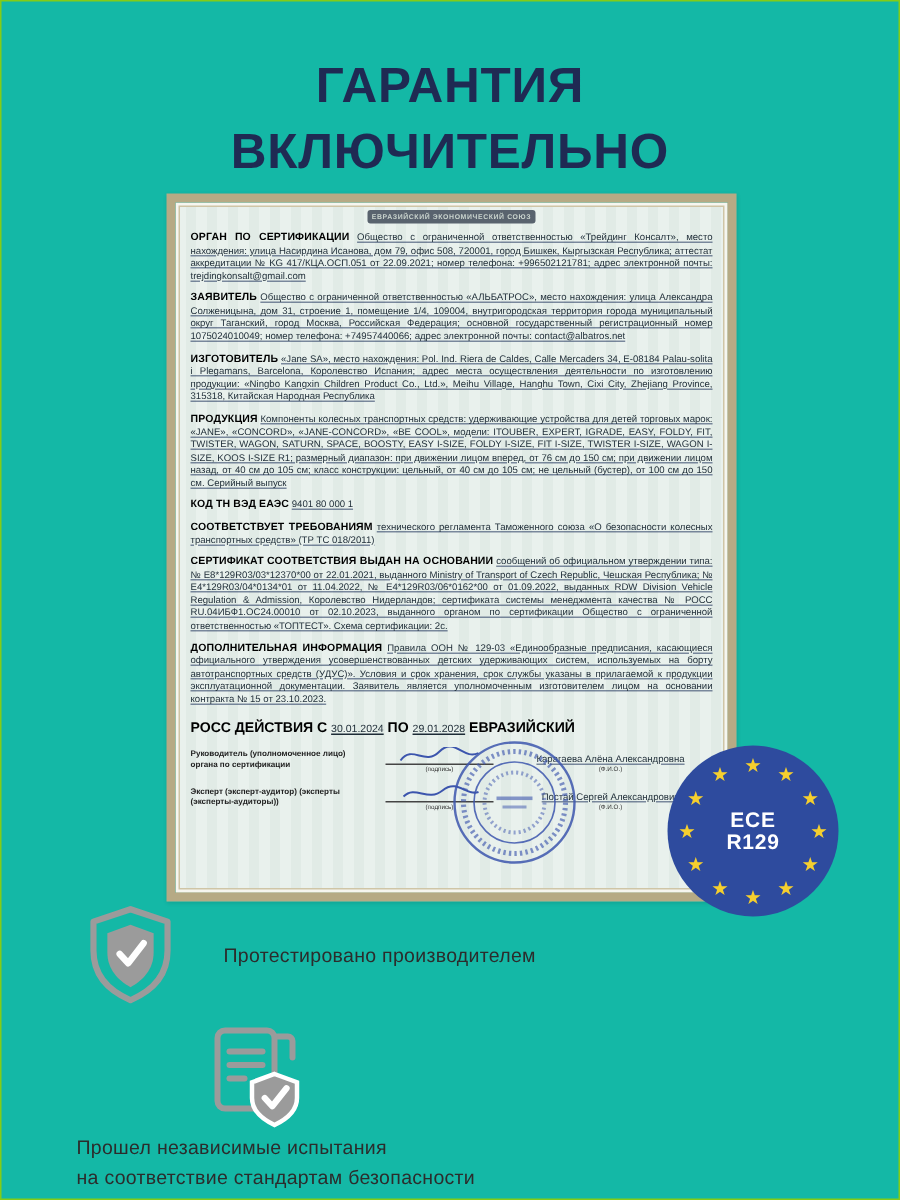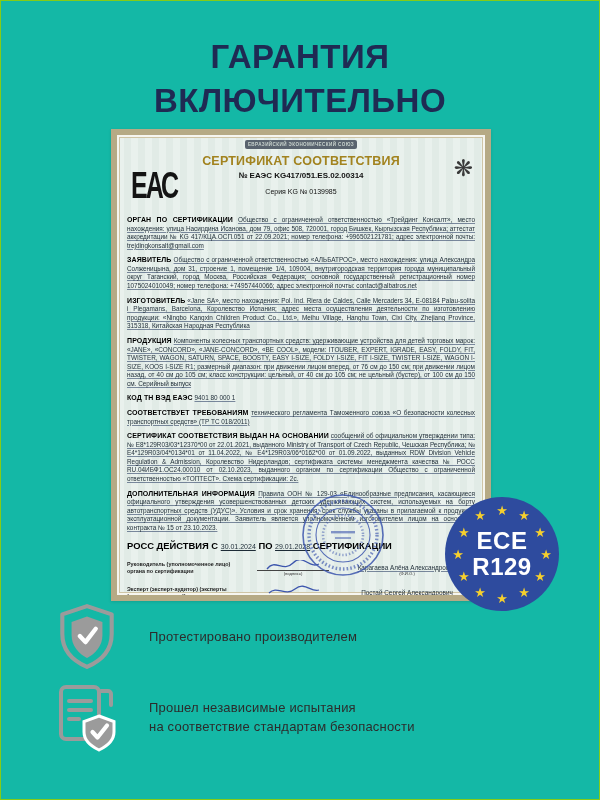--- a/index.html
+++ b/index.html
@@ -45,77 +45,70 @@
   .sig-role{width:120px;font-size:5.4px;font-weight:bold;color:#222;line-height:1.35;}
   .sig-line{width:72px;margin:0 10px;text-align:center;}
   .sig-line .rule{border-bottom:0.5px solid #444;height:12px;}
   .sig-line .tiny,.sig-name .tiny{font-size:4.2px;color:#333;text-decoration:none;}
   .sig-name{flex:1;text-align:center;font-size:6.4px;color:#1d2b36;}
   .sig-name .nm{text-decoration:underline;text-decoration-color:rgba(30,50,90,.55);}
   .stamp{position:absolute;left:178px;top:352px;opacity:.85;}
   
   .ece-badge{position:absolute;left:444px;top:496px;width:114px;height:114px;border-radius:50%;background:#2e4b9e;}
   .ece-text{position:absolute;inset:0;display:flex;flex-direction:column;align-items:center;justify-content:center;
-    color:#fff;font-weight:bold;font-size:24px;line-height:1.1;letter-spacing:.5px;}
+    color:#fff;font-weight:bold;font-size:14px;line-height:1.1;letter-spacing:.5px;}
   .eu-star{position:absolute;left:50%;top:50%;font-size:13px;color:#f5cf2e;line-height:1;}
   .eu-star:nth-of-type(1){transform:translate(-50%,-50%) rotate(0deg) translateY(-44px) rotate(0deg);}
   .eu-star:nth-of-type(2){transform:translate(-50%,-50%) rotate(30deg) translateY(-44px) rotate(-30deg);}
   .eu-star:nth-of-type(3){transform:translate(-50%,-50%) rotate(60deg) translateY(-44px) rotate(-60deg);}
   .eu-star:nth-of-type(4){transform:translate(-50%,-50%) rotate(90deg) translateY(-44px) rotate(-90deg);}
   .eu-star:nth-of-type(5){transform:translate(-50%,-50%) rotate(120deg) translateY(-44px) rotate(-120deg);}
   .eu-star:nth-of-type(6){transform:translate(-50%,-50%) rotate(150deg) translateY(-44px) rotate(-150deg);}
   .eu-star:nth-of-type(7){transform:translate(-50%,-50%) rotate(180deg) translateY(-44px) rotate(-180deg);}
   .eu-star:nth-of-type(8){transform:translate(-50%,-50%) rotate(210deg) translateY(-44px) rotate(-210deg);}
   .eu-star:nth-of-type(9){transform:translate(-50%,-50%) rotate(240deg) translateY(-44px) rotate(-240deg);}
   .eu-star:nth-of-type(10){transform:translate(-50%,-50%) rotate(270deg) translateY(-44px) rotate(-270deg);}
   .eu-star:nth-of-type(11){transform:translate(-50%,-50%) rotate(300deg) translateY(-44px) rotate(-300deg);}
   .eu-star:nth-of-type(12){transform:translate(-50%,-50%) rotate(330deg) translateY(-44px) rotate(-330deg);}
   
   .feature{position:absolute;left:50px;display:flex;align-items:center;}
   .feature-1{top:598px;}
-  .feature-2{top:678px;}
+  .feature-2{top:678px;flex-direction:column;}
   .feature-icon{width:72px;height:76px;flex:0 0 72px;margin-right:26px;}
   .feature-text{font-size:13px;color:#2c2c2c;line-height:1.5;letter-spacing:.2px;}
 </style>
 </head>
 <body>
 
 <div class="page">
 
   <div class="main-title">
     <div>ГАРАНТИЯ</div>
     <div>ВКЛЮЧИТЕЛЬНО</div>
   </div>
 
   <div class="cert">
     <div class="union-banner">ЕВРАЗИЙСКИЙ ЭКОНОМИЧЕСКИЙ СОЮЗ</div>
 
-    <div class="cert-head">
-      <div class="eac-logo">ЕАС</div>
-      <div class="emblem">❋</div>
-      <div class="cert-title">СЕРТИФИКАТ СООТВЕТСТВИЯ</div>
-      <div class="cert-number">№ ЕАЭС KG417/051.ES.02.00314</div>
-      <div class="cert-series">Серия KG № 0139985</div>
-    </div>
 
     <p class="sec"><span class="sec-label">ОРГАН ПО СЕРТИФИКАЦИИ</span> <span class="sec-text">Общество с ограниченной ответственностью «Трейдинг Консалт», место нахождения: улица Насирдина Исанова, дом 79, офис 508, 720001, город Бишкек, Кыргызская Республика; аттестат аккредитации № KG 417/КЦА.ОСП.051 от 22.09.2021; номер телефона: +996502121781; адрес электронной почты: trejdingkonsalt@gmail.com</span></p>
     <p class="sec"><span class="sec-label">ЗАЯВИТЕЛЬ</span> <span class="sec-text">Общество с ограниченной ответственностью «АЛЬБАТРОС», место нахождения: улица Александра Солженицына, дом 31, строение 1, помещение 1/4, 109004, внутригородская территория города муниципальный округ Таганский, город Москва, Российская Федерация; основной государственный регистрационный номер 1075024010049; номер телефона: +74957440066; адрес электронной почты: contact@albatros.net</span></p>
     <p class="sec"><span class="sec-label">ИЗГОТОВИТЕЛЬ</span> <span class="sec-text">«Jane SA», место нахождения: Pol. Ind. Riera de Caldes, Calle Mercaders 34, E-08184 Palau-solita i Plegamans, Barcelona, Королевство Испания; адрес места осуществления деятельности по изготовлению продукции: «Ningbo Kangxin Children Product Co., Ltd.», Meihu Village, Hanghu Town, Cixi City, Zhejiang Province, 315318, Китайская Народная Республика</span></p>
     <p class="sec"><span class="sec-label">ПРОДУКЦИЯ</span> <span class="sec-text">Компоненты колесных транспортных средств: удерживающие устройства для детей торговых марок: «JANE», «CONCORD», «JANE-CONCORD», «BE COOL», модели: ITOUBER, EXPERT, IGRADE, EASY, FOLDY, FIT, TWISTER, WAGON, SATURN, SPACE, BOOSTY, EASY I-SIZE, FOLDY I-SIZE, FIT I-SIZE, TWISTER I-SIZE, WAGON I-SIZE, KOOS I-SIZE R1; размерный диапазон: при движении лицом вперед, от 76 см до 150 см; при движении лицом назад, от 40 см до 105 см; класс конструкции: цельный, от 40 см до 105 см; не цельный (бустер), от 100 см до 150 см. Серийный выпуск</span></p>
     <p class="sec"><span class="sec-label">КОД ТН ВЭД ЕАЭС</span> <span class="sec-text">9401 80 000 1</span></p>
     <p class="sec"><span class="sec-label">СООТВЕТСТВУЕТ ТРЕБОВАНИЯМ</span> <span class="sec-text">технического регламента Таможенного союза «О безопасности колесных транспортных средств» (ТР ТС 018/2011)</span></p>
     <p class="sec"><span class="sec-label">СЕРТИФИКАТ СООТВЕТСТВИЯ ВЫДАН НА ОСНОВАНИИ</span> <span class="sec-text">сообщений об официальном утверждении типа: № E8*129R03/03*12370*00 от 22.01.2021, выданного Ministry of Transport of Czech Republic, Чешская Республика; № E4*129R03/04*0134*01 от 11.04.2022, № E4*129R03/06*0162*00 от 01.09.2022, выданных RDW Division Vehicle Regulation &amp; Admission, Королевство Нидерландов; сертификата системы менеджмента качества № РОСС RU.04ИБФ1.ОС24.00010 от 02.10.2023, выданного органом по сертификации Общество с ограниченной ответственностью «ТОПТЕСТ». Схема сертификации: 2с.</span></p>
     <p class="sec"><span class="sec-label">ДОПОЛНИТЕЛЬНАЯ ИНФОРМАЦИЯ</span> <span class="sec-text">Правила ООН № 129-03 «Единообразные предписания, касающиеся официального утверждения усовершенствованных детских удерживающих систем, используемых на борту автотранспортных средств (УДУС)». Условия и срок хранения, срок службы указаны в прилагаемой к продукции эксплуатационной документации. Заявитель является уполномоченным изготовителем лицом на основании контракта № 15 от 23.10.2023.</span></p>
 
     <div class="validity">
       <span>РОСС ДЕЙСТВИЯ С</span>
       <span class="date">30.01.2024</span>
       <span>ПО</span>
       <span class="date">29.01.2028</span>
-      <span>СЕРТИФИКАЦИИ</span>
+      <span>ЕВРАЗИЙСКИЙ</span>
     </div>
 
     <div class="sig-area">
       <div class="sig-row">
         <div class="sig-role">Руководитель (уполномоченное лицо) органа по сертификации</div>
         <div class="sig-line">
           <div class="rule">
             <svg width="60" height="12" viewBox="0 0 60 12">
                 <path d="M4 9 C12 -2 20 13 30 3 S46 9 56 4" fill="none" stroke="#3c55ad" stroke-width="1.3"></path>
               </svg>

